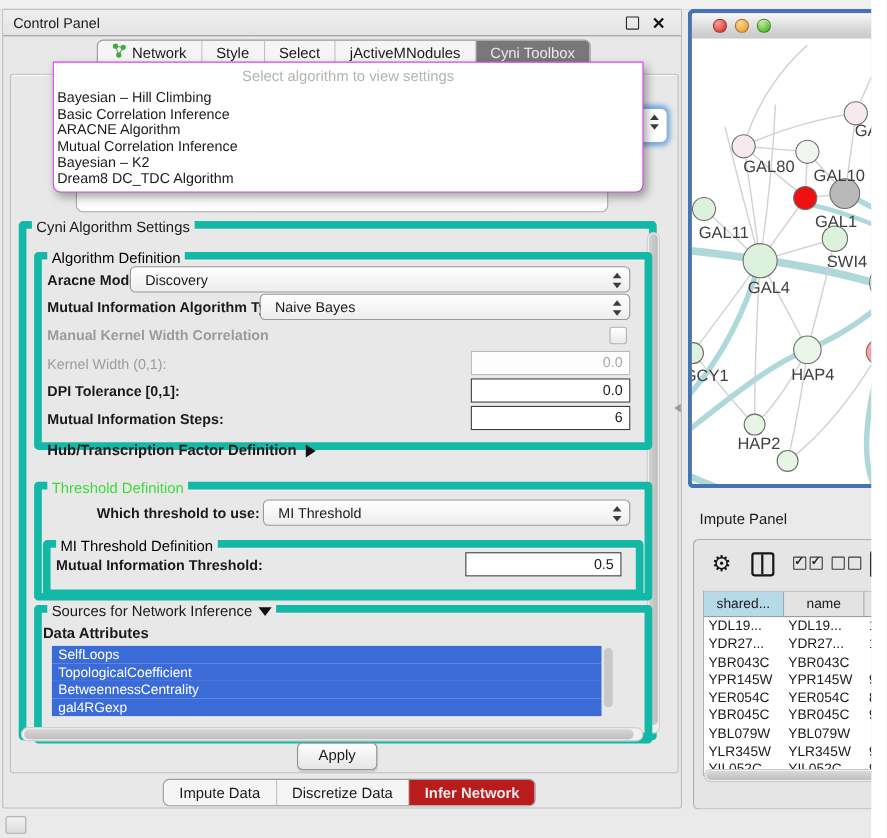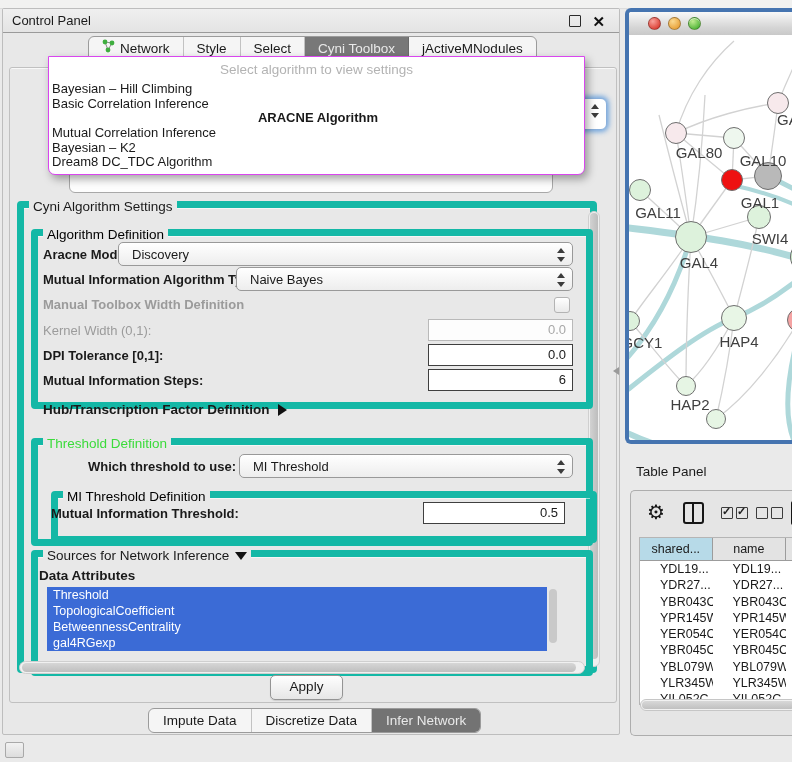--- a/index.html
+++ b/index.html
@@ -12,21 +12,21 @@
   .win-close{position:absolute;right:14px;top:1px;font-size:15px;font-weight:bold;color:#111;cursor:pointer;}
   .tabbar{position:absolute;left:85px;top:27px;height:24px;display:flex;border:1px solid #9b9b9b;border-radius:6px;background:#f5f5f5;overflow:hidden;}
   .tab{padding:0 13px;font-size:13.5px;line-height:24px;border-right:1px solid #c2c2c2;display:flex;align-items:center;gap:5px;cursor:pointer;white-space:nowrap;}
   .tab:last-child{border-right:none;}
   .tab.sel{background:#787878;color:#e9e9e9;border-right-color:#6a6a6a;}
   .outer-frame{position:absolute;left:6px;top:58px;width:606px;height:634px;border:1px solid #c0c0c0;border-radius:3px;box-shadow:inset 0 1px 0 rgba(255,255,255,.7);}
   
   .popup{position:absolute;left:45px;top:47px;width:535px;height:117px;background:#fff;border:1px solid #d946ef;border-radius:0 0 7px 7px;box-shadow:3px 4px 9px rgba(0,0,0,.35);z-index:30;overflow:hidden;}
   .popup-ph{text-align:center;color:#b3b3b3;font-size:13.5px;padding-top:5px;height:20px;}
   .pi{font-size:13px;height:14.7px;line-height:14.7px;padding-left:3px;cursor:pointer;white-space:nowrap;}
-  .pi.hl{font-weight:bold;text-align:center;}
+  .pi.hl{font-weight:normal;}
   .frag-combo{position:absolute;left:556px;top:89px;width:46px;height:30px;background:#fff;border:1px solid #8ab0dc;border-radius:0 6px 6px 0;box-shadow:0 0 5px 2px rgba(95,155,220,.85);z-index:5;}
   .frag-combo2{position:absolute;left:66px;top:152px;width:482px;height:30px;background:#fdfdfd;border:1px solid #a8a8a8;border-radius:6px;z-index:4;}
   
   .g{position:absolute;border:7px solid #14b8a6;border-radius:4px;box-shadow:inset 0 1px 0 rgba(255,255,255,.55);}
   .leg{position:absolute;top:-9px;left:5px;background:#e8e8e8;padding:0 4px;font-size:13.5px;white-space:nowrap;}
   .leg.blue{color:#000000;}
   .leg.green{color:#3bdb3b;}
   .lbl{position:absolute;font-size:13px;white-space:nowrap;}
   .lblb{position:absolute;font-size:13px;font-weight:bold;white-space:nowrap;}
   .dis{color:#9b9b9b;}
@@ -44,21 +44,21 @@
   .attr-list{position:absolute;left:44px;top:578px;width:500px;height:74px;overflow:hidden;}
   .attr{height:16px;line-height:16px;background:#3b6bd6;color:#fff;font-size:12.5px;padding-left:6px;cursor:pointer;}
   .attr-sb{position:absolute;left:545px;top:580px;width:10px;height:68px;}
   .attr-sb .th{position:absolute;left:1px;top:0;width:8px;height:54px;background:#c9c9c9;border-radius:4px;}
   .hub-arrow{display:inline-block;width:0;height:0;border-top:6px solid transparent;border-bottom:6px solid transparent;border-left:9px solid #111;vertical-align:middle;margin-left:8px;}
   .down-arrow{display:inline-block;width:0;height:0;border-left:6px solid transparent;border-right:6px solid transparent;border-top:8px solid #111;vertical-align:middle;margin-left:6px;}
   .apply{position:absolute;left:267px;top:666px;width:71px;height:23px;background:linear-gradient(#fefefe,#e6e6e6);border:1px solid #949494;border-radius:5px;font-size:13.5px;text-align:center;line-height:22px;cursor:pointer;box-shadow:0 1px 1px rgba(0,0,0,.12);}
   .btabs{position:absolute;left:145px;top:699px;height:23px;display:flex;border:1px solid #9b9b9b;border-radius:6px;background:#f5f5f5;overflow:hidden;}
   .btab{padding:0 14px;font-size:13.5px;line-height:23px;border-right:1px solid #c2c2c2;cursor:pointer;white-space:nowrap;}
   .btab:last-child{border-right:none;}
-  .btab.sel{background:#737373;color:#e9e9e9;}
+  .btab.sel{background:#b91c1c;color:#e9e9e9;font-weight:bold;}
   .mini-btn{position:absolute;left:5px;top:742px;width:17px;height:14px;border:1px solid #a9a9a9;border-radius:2px;background:linear-gradient(#f2f2f2,#ddd);cursor:pointer;}
   .divider-grip{position:absolute;left:613px;top:367px;width:0;height:0;border-top:4px solid transparent;border-bottom:4px solid transparent;border-right:6px solid #9a9a9a;cursor:pointer;}
   
   .netwin{position:absolute;left:625px;top:8px;width:181px;height:436px;border:4px solid #4574b0;border-right:none;border-radius:6px 0 0 6px;background:#fff;box-sizing:border-box;overflow:hidden;}
   .net-titlebar{position:absolute;left:0;top:0;width:100%;height:23px;background:linear-gradient(#f8f8f8,#d4d4d4 70%,#c9c9c9);border-bottom:1px solid #a5a5a5;}
   .tl{position:absolute;top:5px;width:13px;height:13px;border-radius:50%;border:1px solid rgba(0,0,0,.3);box-sizing:border-box;cursor:pointer;}
   .tl.r{left:19px;background:radial-gradient(circle at 35% 30%,#f9a19a,#dd4338 75%);}
   .tl.y{left:39px;background:radial-gradient(circle at 35% 30%,#fbd98f,#e9a33c 75%);}
   .tl.g{left:59px;background:radial-gradient(circle at 35% 30%,#c0ec90,#55b83c 75%);}
   .canvas{position:absolute;left:0;top:23px;width:173px;height:405px;background:#fff;overflow:hidden;}
@@ -73,21 +73,21 @@
   .spliticon:before{content:"";position:absolute;left:7px;top:0;width:2px;height:100%;background:#161616;}
   .cb{display:inline-block;width:10px;height:10px;border:1.5px solid #3c3c3c;border-radius:1px;margin-right:3px;position:relative;}
   .cb.on:before{content:"✓";position:absolute;left:0px;top:-3px;font-size:11px;font-weight:bold;color:#222;}
   .cbgrp{position:absolute;top:6px;cursor:pointer;}
   .docicon{position:absolute;left:160px;top:2px;width:16px;height:20px;border:2px solid #161616;border-radius:2px;cursor:pointer;}
   .tbl{position:absolute;left:8px;top:46px;width:168px;height:168px;background:#fff;border:1px solid #b5b5b5;border-right:none;box-sizing:border-box;overflow:hidden;}
   .thead{display:flex;height:22px;border-bottom:1px solid #9c9c9c;}
   .thc{font-size:12.5px;line-height:22px;text-align:center;background:#e3e3e3;border-right:1px solid #9c9c9c;box-sizing:border-box;cursor:pointer;}
   .thc.hl{background:#b7dae8;}
   .trow{display:flex;height:16.3px;cursor:pointer;}
-  .tc{font-size:12.5px;line-height:16.3px;padding-left:20px;box-sizing:border-box;white-space:nowrap;overflow:hidden;}
+  .tc{font-size:12.5px;line-height:16.3px;padding-left:4px;box-sizing:border-box;white-space:nowrap;overflow:hidden;}
   .tp-hscroll{position:absolute;left:9px;top:208px;width:167px;height:12px;background:#f1f1f1;border:1px solid #c6c6c6;border-radius:6px;box-sizing:border-box;}
   .tp-hscroll .th{position:absolute;left:1px;top:1px;width:152px;height:8px;background:linear-gradient(#d8d8d8,#c0c0c0);border-radius:4px;}
   .topstrip{position:absolute;left:0;top:0;width:100%;height:8px;background:#f1f1f0;border-bottom:1px solid #dcdcdc;}
 </style>
 </head>
 <body>
 
 <div id="page">
   <div class="topstrip"></div>
 
@@ -109,25 +109,25 @@
               <circle cx="6" cy="11" r="2.4" fill="#3fae3f"></circle>
             </svg></span>
           <span>Network</span>
         </div>
         <div class="tab">
           <span>Style</span>
         </div>
         <div class="tab">
           <span>Select</span>
         </div>
+        <div class="tab">
+          <span>jActiveMNodules</span>
+        </div>
         <div class="tab sel">
           <span>Cyni Toolbox</span>
-        </div>
-        <div class="tab">
-          <span>jActiveMNodules</span>
         </div>
       </div>
 
     <div class="outer-frame"></div>
 
     <div class="frag-combo">
       <span class="stepper"></span>
     </div>
     <div class="frag-combo2"></div>
 
@@ -156,51 +156,51 @@
     <span class="lblb" style="left:40px;top:238px;">Aracne Mode:</span>
     <div class="combo" style="left:115px;top:233px;width:455px;">
       <span>Discovery</span>
       <span class="stepper"></span>
     </div>
     <span class="lblb" style="left:40px;top:263px;">Mutual Information Algorithm Type:</span>
     <div class="combo" style="left:233px;top:258px;width:337px;">
       <span>Naive Bayes</span>
       <span class="stepper"></span>
     </div>
-    <span class="lblb dis" style="left:40px;top:288px;">Manual Toolbox Width Definition</span>
+    <span class="lblb dis" style="left:40px;top:288px;">Manual Kernel Width Correlation</span>
     <span class="chk" style="left:551px;top:288px;"></span>
     <span class="lbl dis" style="left:40px;top:314px;">Kernel Width (0,1):</span>
     <div class="inp dis2" style="left:425px;top:310px;width:145px;height:22px;line-height:20px;">0.0</div>
     <span class="lblb" style="left:40px;top:339px;">DPI Tolerance [0,1]:</span>
     <div class="inp" style="left:425px;top:335px;width:145px;height:22px;line-height:19px;">0.0</div>
     <span class="lblb" style="left:40px;top:364px;">Mutual Information Steps:</span>
     <div class="inp" style="left:425px;top:360px;width:145px;height:22px;line-height:19px;">6</div>
 
     <span class="lblb" style="left:40px;top:393px;font-size:13.5px;"><span>Hub/Transcription Factor Definition</span><span class="hub-arrow"></span></span>
 
     <div class="g" style="left:28px;top:429px;width:548px;height:94px;">
       <span class="leg green">Threshold Definition</span>
     </div>
     <span class="lblb" style="left:85px;top:450px;">Which threshold to use:</span>
     <div class="combo" style="left:236px;top:445px;width:334px;">
       <span>MI Threshold</span>
       <span class="stepper"></span>
     </div>
-    <div class="g" style="left:36px;top:482px;width:532px;height:38px;margin-left:12px;">
+    <div class="g" style="left:36px;top:482px;width:532px;height:38px;">
       <span class="leg blue">MI Threshold Definition</span>
     </div>
     <span class="lblb" style="left:48px;top:497px;">Mutual Information Threshold:</span>
     <div class="inp" style="left:420px;top:493px;width:142px;height:22px;line-height:19px;">0.5</div>
 
     <div class="g" style="left:28px;top:541px;width:548px;height:112px;">
       <span class="leg" style="font-size:13.5px;"><span>Sources for Network Inference</span><span class="down-arrow"></span></span>
     </div>
     <span class="lblb" style="left:36px;top:559px;font-size:13.5px;">Data Attributes</span>
     <div class="attr-list" id="attrList">
-        <div class="attr">Threshold</div>
+        <div class="attr">SelfLoops</div>
         <div class="attr">TopologicalCoefficient</div>
         <div class="attr">BetweennessCentrality</div>
         <div class="attr">gal4RGexp</div>
       </div>
     <div class="attr-sb">
         <div class="th"></div>
       </div>
     <div class="hscroll">
         <div class="th"></div>
       </div>
@@ -250,21 +250,21 @@
           <path d="M 62,202 C 70,150 74,100 76,60" fill="none" stroke="#d2d2d2" stroke-width="1.3"></path>
           <path d="M 105,283 C 88,315 72,338 57,351" fill="none" stroke="#d2d2d2" stroke-width="1.3"></path>
           <path d="M 105,283 C 100,325 93,358 87,384" fill="none" stroke="#d2d2d2" stroke-width="1.3"></path>
           <path d="M 105,283 C 115,245 124,212 130,182" fill="none" stroke="#d2d2d2" stroke-width="1.3"></path>
           <path d="M 1,286 C 30,320 45,340 57,351" fill="none" stroke="#d2d2d2" stroke-width="1.3"></path>
           <path d="M 170,285 C 150,320 120,360 87,384" fill="none" stroke="#d2d2d2" stroke-width="1.3"></path>
           <path d="M 170,285 C 175,250 180,235 184,226" fill="none" stroke="#d2d2d2" stroke-width="1.3"></path>
         </svg><div class="node" style="left: 167px; top: -4px; height: 20px; width: 20px; background: rgb(252, 252, 252);"></div><div class="node" style="left: 138px; top: 57px; height: 22px; width: 22px; background: rgb(247, 233, 236);"></div><div class="node" style="left: 36px; top: 87px; height: 22px; width: 22px; background: rgb(247, 233, 236);"></div><div class="node" style="left: 94px; top: 92px; height: 22px; width: 22px; background: rgb(238, 247, 238);"></div><div class="node" style="left: 125px; top: 127px; height: 28px; width: 28px; background: rgb(185, 185, 185);"></div><div class="node" style="left: 92px; top: 134px; height: 22px; width: 22px; background: rgb(238, 17, 17);"></div><div class="node" style="left: 0px; top: 144px; height: 22px; width: 22px; background: rgb(221, 242, 220);"></div><div class="node" style="left: 118px; top: 170px; height: 24px; width: 24px; background: rgb(221, 242, 220);"></div><div class="node" style="left: 46px; top: 186px; height: 32px; width: 32px; background: rgb(221, 242, 220);"></div><div class="node" style="left: 161px; top: 205px; height: 34px; width: 34px; background: rgb(205, 236, 205);"></div><div class="node" style="left: -9px; top: 276px; height: 20px; width: 20px; background: rgb(221, 242, 220);"></div><div class="node" style="left: 92px; top: 270px; height: 26px; width: 26px; background: rgb(232, 246, 230);"></div><div class="node" style="left: 158px; top: 273px; height: 24px; width: 24px; background: rgb(245, 163, 163);"></div><div class="node" style="left: 47px; top: 341px; height: 20px; width: 20px; background: rgb(230, 245, 228);"></div><div class="node" style="left: 77px; top: 374px; height: 20px; width: 20px; background: rgb(230, 245, 228);"></div><div class="nlabel" style="left: 163px; top: 84px;">GAL</div><div class="nlabel" style="left: 70px; top: 117px;">GAL80</div><div class="nlabel" style="left: 134px; top: 125px;">GAL10</div><div class="nlabel" style="left: 131px; top: 167px;">GAL1</div><div class="nlabel" style="left: 29px; top: 177px;">GAL11</div><div class="nlabel" style="left: 141px; top: 203px;">SWI4</div><div class="nlabel" style="left: 70px; top: 227px;">GAL4</div><div class="nlabel" style="left: 13px; top: 307px;">GCY1</div><div class="nlabel" style="left: 110px; top: 306px;">HAP4</div><div class="nlabel" style="left: 172px; top: 306px;">Y</div><div class="nlabel" style="left: 61px; top: 369px;">HAP2</div></div>
   </div>
 
-  <div class="tp-title">Table Panel</div>
+  <div class="tp-title">Impute Panel</div>
   <div class="tpwin">
     <div class="tp-toolbar">
       <span class="gear">⚙</span>
       <span class="spliticon"></span>
       <span class="cbgrp" style="left:90px;"><span class="cb on"></span><span class="cb on"></span></span>
       <span class="cbgrp" style="left:125px;"><span class="cb"></span><span class="cb"></span></span>
       <span class="docicon"></span>
     </div>
     <div class="tbl">
       <div class="thead" id="tblHead">

